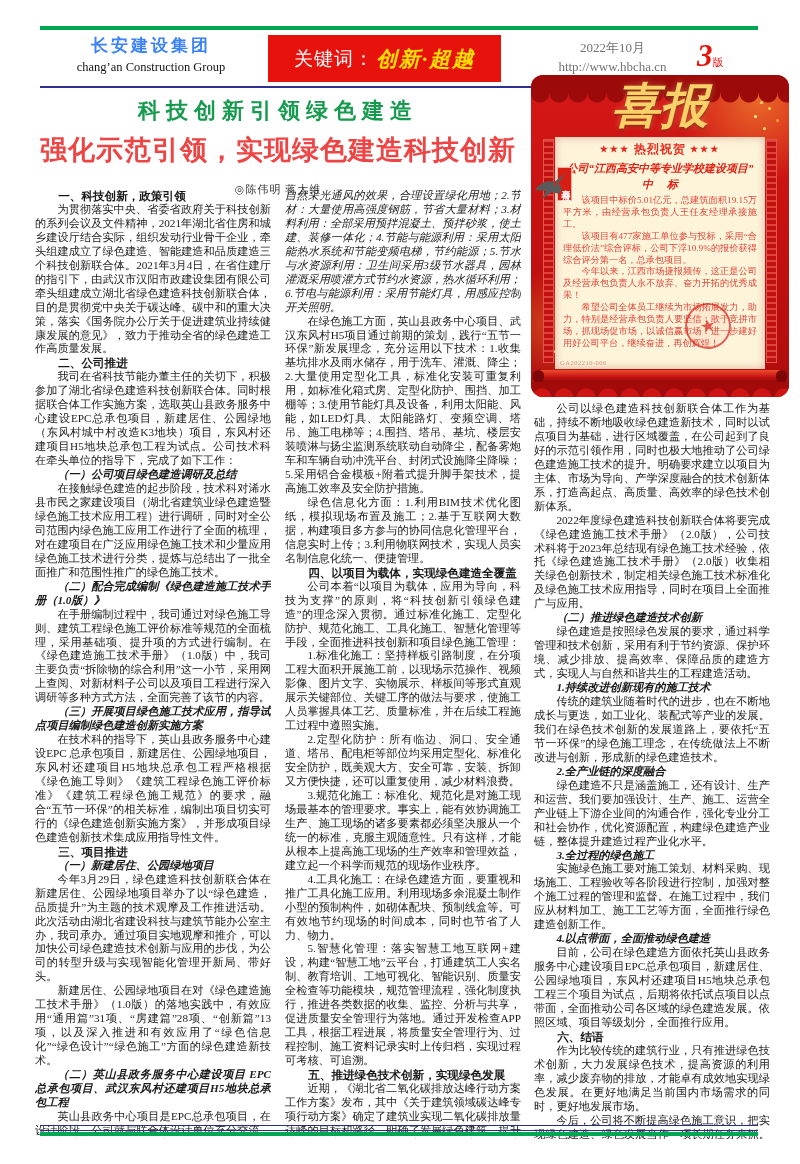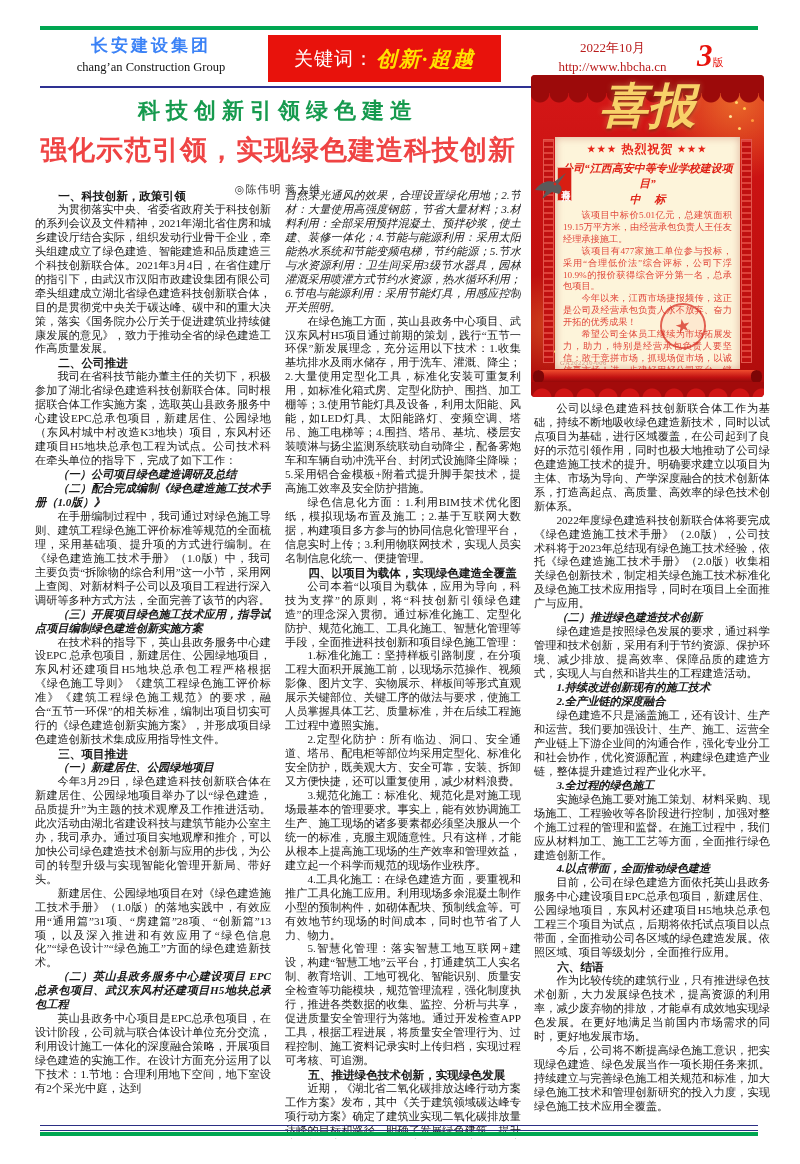--- a/index.html
+++ b/index.html
@@ -8,21 +8,21 @@
   
   .rule-top{position:absolute;left:40px;top:26px;width:718px;height:4px;background:#00a651;}
   .rule-under{position:absolute;left:40px;top:86px;width:718px;height:2px;background:#2e3192;}
   .mast{position:absolute;left:40px;top:34px;width:222px;text-align:center;}
   .mast-cn{font-size:17px;font-weight:bold;letter-spacing:3px;color:#3b82f6;}
   .mast-en{font-size:12.5px;color:#111;margin-top:3px;text-align:center;}
   .kw-box{position:absolute;left:268px;top:35px;width:233px;height:47px;background:#e8120c;
           display:flex;align-items:center;justify-content:center;}
   .kw-label{color:#fff;font-weight:normal;font-size:19px;letter-spacing:1px;}
   .kw-text{color:#ffe100;font-weight:bold;font-style:italic;font-size:21px;letter-spacing:2px;margin-left:2px;}
-  .issue{position:absolute;left:535px;top:38px;width:155px;text-align:center;font-size:13px;line-height:19px;color:#b91c1c;}
+  .issue{position:absolute;left:535px;top:38px;width:155px;text-align:center;font-size:13px;line-height:19px;color:#737373;}
   .pageno{position:absolute;left:697px;top:38px;width:60px;color:#e8120c;}
   .pageno .no{font-size:31px;font-style:italic;font-weight:bold;}
   .pageno .unit{font-size:11px;}
   
   .title-block{position:absolute;left:35px;top:96px;width:486px;text-align:center;}
   .t1{font-size:22px;font-weight:bold;color:#169a4e;letter-spacing:6px;}
   .t2{font-size:27px;font-weight:bold;color:#ef4444;letter-spacing:1px;margin-top:6px;}
   .byline{font-size:11px;color:#333;margin-top:14px;letter-spacing:1px;}
   
   .col{position:absolute;top:189px;width:236px;height:950px;overflow:hidden;
@@ -32,21 +32,21 @@
   .t-p{text-indent:2em;}
   .t-pc{text-indent:0;font-style:italic;}
   .t-h1{text-indent:2em;font-weight:bold;font-family:"Liberation Sans","DejaVu Sans",sans-serif;font-size:11.6px;}
   .t-h2{text-indent:2em;font-weight:bold;font-style:italic;}
   .t-h3{text-indent:2em;font-weight:bold;font-style:italic;}
   
   .foot{position:absolute;left:40px;top:1125px;width:718px;}
   .foot .navy{height:4px;border-top:1px solid #2b2e83;border-bottom:1px solid #2b2e83;}
   .foot .green{height:4px;background:#00a651;margin-top:1px;}
   
-  .poster{position:absolute;left:531px;top:75px;width:233px;height:322px;border-radius:4px;overflow:hidden;
+  .poster{position:absolute;left:531px;top:75px;width:258px;height:322px;border-radius:12px;overflow:hidden;
           background:radial-gradient(circle at 88% 8%,rgba(255,185,60,.5),rgba(255,185,60,0) 22%),
                      radial-gradient(circle at 8% 78%,rgba(255,185,60,.3),rgba(255,185,60,0) 16%),
                      linear-gradient(180deg,#d61717 0%,#c31010 55%,#ae0c0c 100%);}
   .curtain{position:absolute;left:0;top:0;width:100%;height:18px;background:#9c0a0a;}
   .curtain:after{content:"";position:absolute;left:0;top:18px;width:100%;height:12px;
           background:radial-gradient(circle at 9px 0,#9c0a0a 9px,rgba(0,0,0,0) 10px);
           background-size:19px 12px;background-repeat:repeat-x;}
   .xibao{position:absolute;left:0;top:4px;width:100%;text-align:center;font-size:48px;line-height:54px;
          font-weight:bold;font-style:italic;color:#f8d269;
          text-shadow:0 2px 3px rgba(90,30,0,.55),0 0 6px rgba(255,230,150,.4);}
@@ -111,20 +111,21 @@
     <div class="t2">强化示范引领，实现绿色建造科技创新</div>
     <div class="byline">◎陈伟明 蒋大维</div>
   </div>
 
   <div class="col col1">
       <p class="t-h1">一、科技创新，政策引领</p>
       <p class="t-p">为贯彻落实中央、省委省政府关于科技创新的系列会议及文件精神，2021年湖北省住房和城乡建设厅结合实际，组织发动行业骨干企业，牵头组建成立了绿色建造、智能建造和品质建造三个科技创新联合体。2021年3月4日，在省住建厅的指引下，由武汉市汉阳市政建设集团有限公司牵头组建成立湖北省绿色建造科技创新联合体，目的是贯彻党中央关于碳达峰、碳中和的重大决策，落实《国务院办公厅关于促进建筑业持续健康发展的意见》，致力于推动全省的绿色建造工作高质量发展。</p>
       <p class="t-h1">二、公司推进</p>
       <p class="t-p">我司在省科技节能办董主任的关切下，积极参加了湖北省绿色建造科技创新联合体。同时根据联合体工作实施方案，选取英山县政务服务中心建设EPC总承包项目，新建居住、公园绿地（东风村城中村改造K3地块）项目，东风村还建项目H5地块总承包工程为试点。公司技术科在牵头单位的指导下，完成了如下工作：</p>
       <p class="t-h2">（一）公司项目绿色建造调研及总结</p>
+      <p class="t-p">在接触绿色建造的起步阶段，技术科对浠水县市民之家建设项目（湖北省建筑业绿色建造暨绿色施工技术应用工程）进行调研，同时对全公司范围内绿色施工应用工作进行了全面的梳理，对在建项目在广泛应用绿色施工技术和少量应用绿色施工技术进行分类，提炼与总结出了一批全面推广和范围性推广的绿色施工技术。</p>
       <p class="t-h2">（二）配合完成编制《绿色建造施工技术手册（1.0版）》</p>
       <p class="t-p">在手册编制过程中，我司通过对绿色施工导则、建筑工程绿色施工评价标准等规范的全面梳理，采用基础项、提升项的方式进行编制。在《绿色建造施工技术手册》（1.0版）中，我司主要负责“拆除物的综合利用”这一小节，采用网上查阅、对新材料子公司以及项目工程进行深入调研等多种方式方法，全面完善了该节的内容。</p>
       <p class="t-h2">（三）开展项目绿色施工技术应用，指导试点项目编制绿色建造创新实施方案</p>
       <p class="t-p">在技术科的指导下，英山县政务服务中心建设EPC 总承包项目，新建居住、公园绿地项目，东风村还建项目H5地块总承包工程严格根据《绿色施工导则》《建筑工程绿色施工评价标准》《建筑工程绿色施工规范》的要求，融合“五节一环保”的相关标准，编制出项目切实可行的《绿色建造创新实施方案》，并形成项目绿色建造创新技术集成应用指导性文件。</p>
       <p class="t-h1">三、项目推进</p>
       <p class="t-h2">（一）新建居住、公园绿地项目</p>
       <p class="t-p">今年3月29日，绿色建造科技创新联合体在新建居住、公园绿地项目举办了以“绿色建造，品质提升”为主题的技术观摩及工作推进活动。此次活动由湖北省建设科技与建筑节能办公室主办，我司承办。通过项目实地观摩和推介，可以加快公司绿色建造技术创新与应用的步伐，为公司的转型升级与实现智能化管理开新局、带好头。</p>
       <p class="t-p">新建居住、公园绿地项目在对《绿色建造施工技术手册》（1.0版）的落地实践中，有效应用“通用篇”31项、“房建篇”28项、“创新篇”13项，以及深入推进和有效应用了“绿色信息化”“绿色设计”“绿色施工”方面的绿色建造新技术。</p>
       <p class="t-h2">（二）英山县政务服务中心建设项目 EPC 总承包项目、武汉东风村还建项目H5地块总承包工程</p>
       <p class="t-p">英山县政务中心项目是EPC总承包项目，在设计阶段，公司就与联合体设计单位充分交流，利用设计施工一体化的深度融合策略，开展项目绿色建造的实施工作。在设计方面充分运用了以下技术：1.节地：合理利用地下空间，地下室设有2个采光中庭，达到</p>
@@ -142,20 +143,21 @@
       <p class="t-p">5.智慧化管理：落实智慧工地互联网+建设，构建“智慧工地”云平台，打通建筑工人实名制、教育培训、工地可视化、智能识别、质量安全检查等功能模块，规范管理流程，强化制度执行，推进各类数据的收集、监控、分析与共享，促进质量安全管理行为落地。通过开发检查APP工具，根据工程进展，将质量安全管理行为、过程控制、施工资料记录实时上传归档，实现过程可考核、可追溯。</p>
       <p class="t-h1">五、推进绿色技术创新，实现绿色发展</p>
       <p class="t-p">近期，《湖北省二氧化碳排放达峰行动方案工作方案》发布，其中《关于建筑领域碳达峰专项行动方案》确定了建筑业实现二氧化碳排放量达峰的目标和路径，明确了发展绿色建筑、提升建筑能效水平、推动既有建筑绿色改造及可再生能源建筑应用、推进绿色智慧建造及绿色建材规模化应用、研究推广绿色建筑技术等方面的政策措施及重大项目。</p>
     </div>
   <div class="col col3">
       <p class="t-p">公司以绿色建造科技创新联合体工作为基础，持续不断地吸收绿色建造新技术，同时以试点项目为基础，进行区域覆盖，在公司起到了良好的示范引领作用，同时也极大地推动了公司绿色建造施工技术的提升。明确要求建立以项目为主体、市场为导向、产学深度融合的技术创新体系，打造高起点、高质量、高效率的绿色技术创新体系。</p>
       <p class="t-p">2022年度绿色建造科技创新联合体将要完成《绿色建造施工技术手册》（2.0版），公司技术科将于2023年总结现有绿色施工技术经验，依托《绿色建造施工技术手册》（2.0版）收集相关绿色创新技术，制定相关绿色施工技术标准化及绿色施工技术应用指导，同时在项目上全面推广与应用。</p>
       <p class="t-h2">（二）推进绿色建造技术创新</p>
       <p class="t-p">绿色建造是按照绿色发展的要求，通过科学管理和技术创新，采用有利于节约资源、保护环境、减少排放、提高效率、保障品质的建造方式，实现人与自然和谐共生的工程建造活动。</p>
       <p class="t-h3">1.持续改进创新现有的施工技术</p>
+      <p class="t-p">传统的建筑业随着时代的进步，也在不断地成长与更迭，如工业化、装配式等产业的发展。我们在绿色技术创新的发展道路上，要依托“五节一环保”的绿色施工理念，在传统做法上不断改进与创新，形成新的绿色建造技术。</p>
       <p class="t-h3">2.全产业链的深度融合</p>
       <p class="t-p">绿色建造不只是涵盖施工，还有设计、生产和运营。我们要加强设计、生产、施工、运营全产业链上下游企业间的沟通合作，强化专业分工和社会协作，优化资源配置，构建绿色建造产业链，整体提升建造过程产业化水平。</p>
       <p class="t-h3">3.全过程的绿色施工</p>
       <p class="t-p">实施绿色施工要对施工策划、材料采购、现场施工、工程验收等各阶段进行控制，加强对整个施工过程的管理和监督。在施工过程中，我们应从材料加工、施工工艺等方面，全面推行绿色建造创新工作。</p>
       <p class="t-h3">4.以点带面，全面推动绿色建造</p>
       <p class="t-p">目前，公司在绿色建造方面依托英山县政务服务中心建设项目EPC总承包项目，新建居住、公园绿地项目，东风村还建项目H5地块总承包工程三个项目为试点，后期将依托试点项目以点带面，全面推动公司各区域的绿色建造发展。依照区域、项目等级划分，全面推行应用。</p>
       <p class="t-h1">六、结语</p>
       <p class="t-p">作为比较传统的建筑行业，只有推进绿色技术创新，大力发展绿色技术，提高资源的利用率，减少废弃物的排放，才能卓有成效地实现绿色发展。在更好地满足当前国内市场需求的同时，更好地发展市场。</p>
       <p class="t-p">今后，公司将不断提高绿色施工意识，把实现绿色建造、绿色发展当作一项长期任务来抓。持续建立与完善绿色施工相关规范和标准，加大绿色施工技术和管理创新研究的投入力度，实现绿色施工技术应用全覆盖。</p>
     </div>

